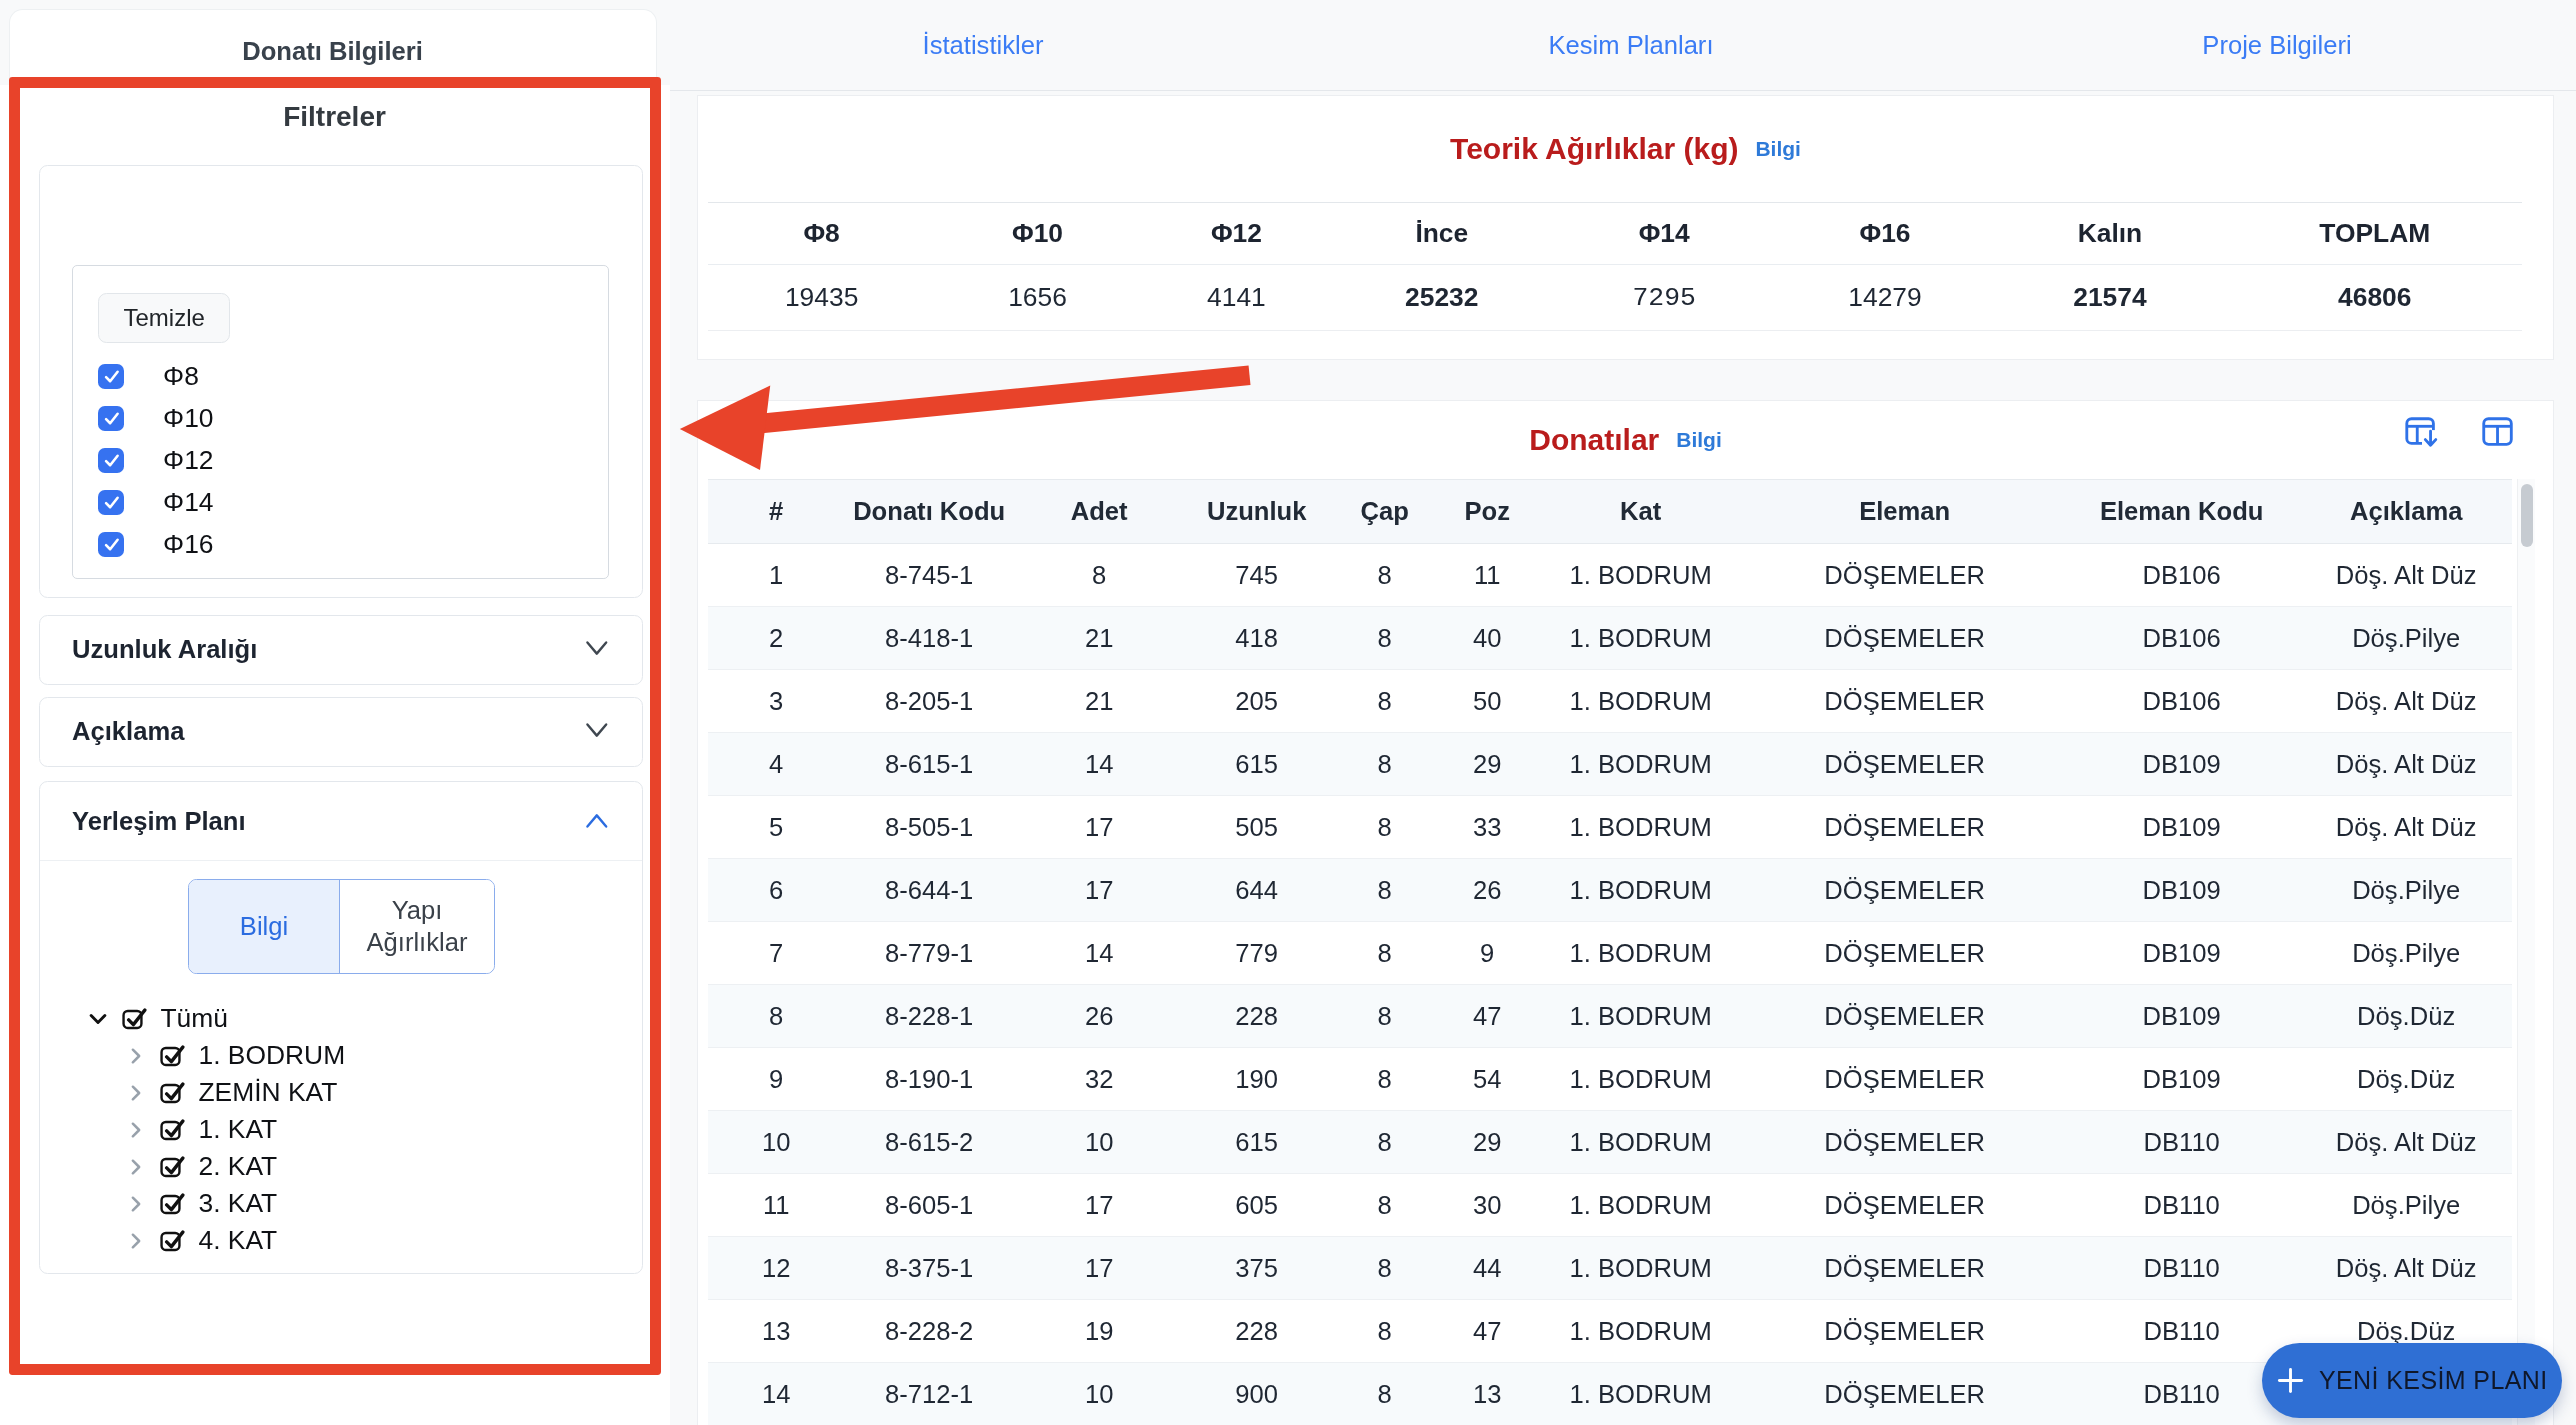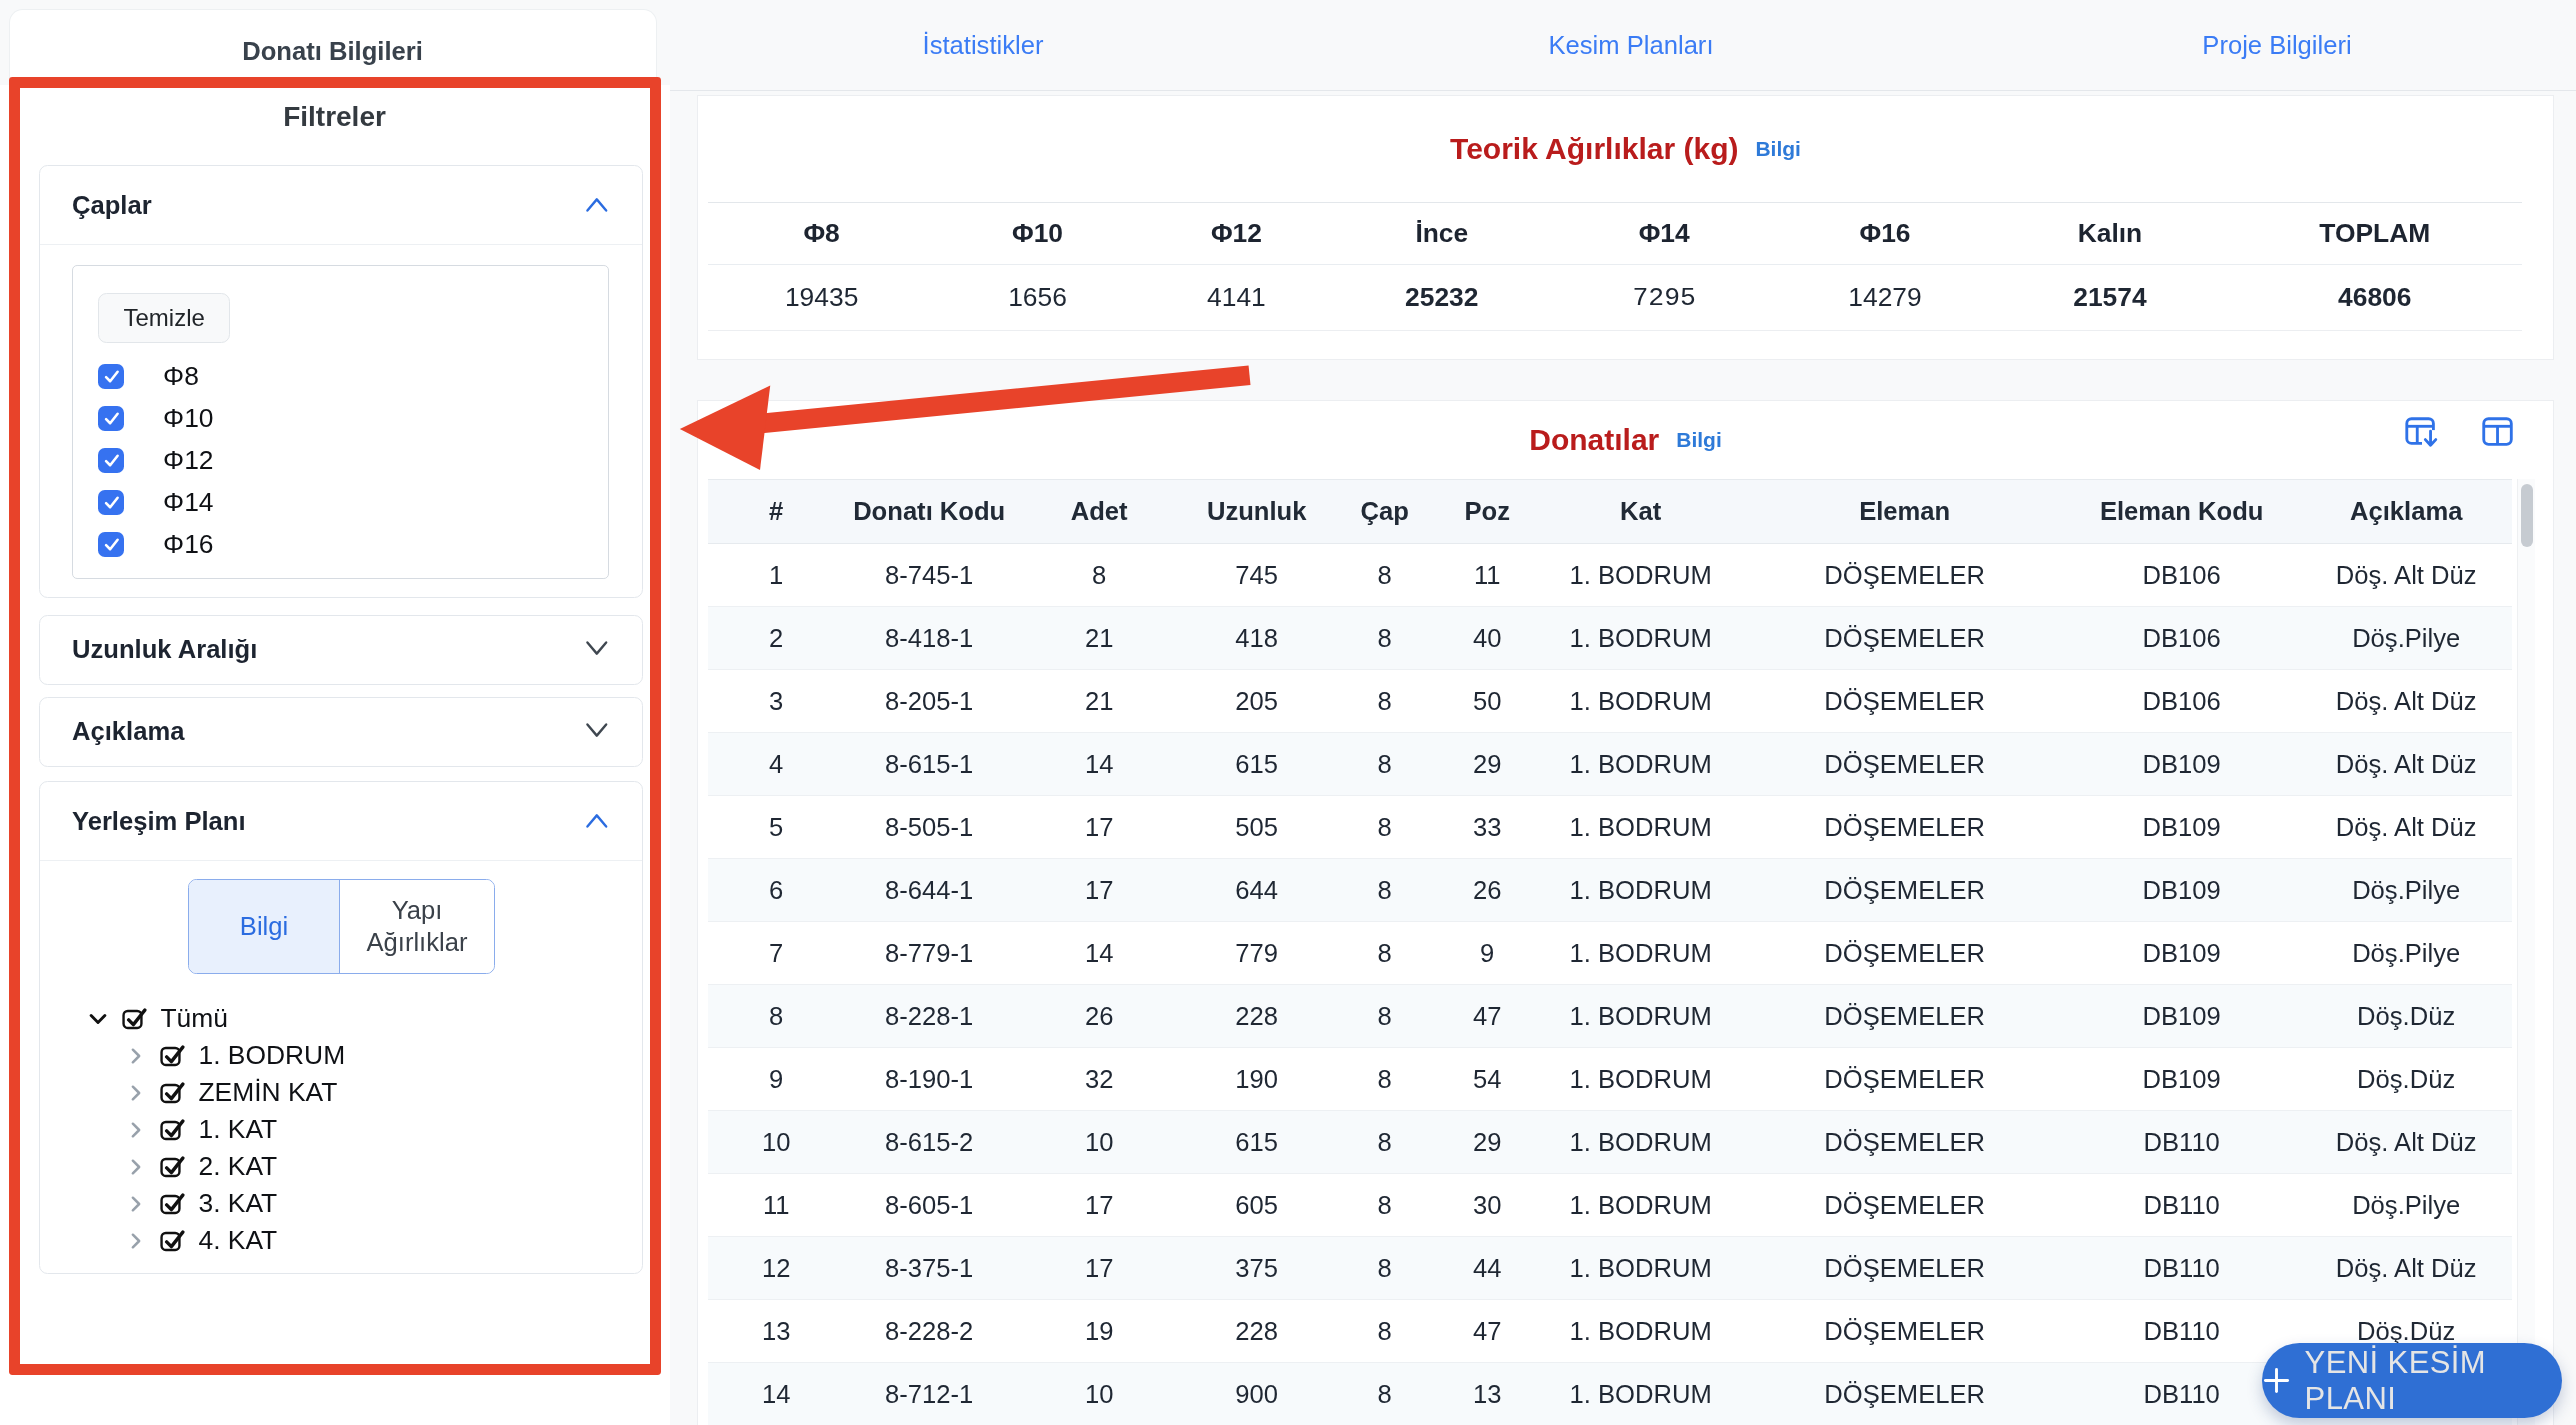--- a/index.html
+++ b/index.html
@@ -84,21 +84,21 @@
          white-space:nowrap;}
   .rrow.h .rcell{font-weight:700;color:#212a36;}
 
   .vscroll{position:absolute;left:1819px;top:78px;width:17px;height:947px;background:#fafbfc;
            border-left:0.9px solid #eef0f2;}
   .vthumb{position:absolute;left:2.6px;top:5.1px;width:12px;height:63px;background:#c6cbd1;border-radius:6px;}
 
   
   .fab{position:absolute;left:2262px;top:1343px;width:300px;height:75px;border-radius:38px;
        background:#2f6fd4;display:flex;align-items:center;justify-content:center;gap:13.6px;
-       color:#e5e5e5;font-size:31px;letter-spacing:0.4px;cursor:pointer;
+       color:#0f172a;font-size:25px;letter-spacing:0.4px;cursor:pointer;
        box-shadow:0 6.8px 15.3px rgba(30,60,120,.25);z-index:30;}
 
   
   .red-rect{position:absolute;left:8.5px;top:77px;width:652px;height:1298px;box-sizing:border-box;
             border:11px solid #e8432a;border-radius:3.4px;z-index:40;pointer-events:none;}
   .red-arrow{position:absolute;left:673px;top:354px;width:597px;height:128px;z-index:41;
              pointer-events:none;}
 </style>
 </head>
 <body>
@@ -109,28 +109,20 @@
     <span class="topnav-link" style="left:983px">İstatistikler</span>
     <span class="topnav-link" style="left:1631px">Kesim Planları</span>
     <span class="topnav-link" style="left:2277px">Proje Bilgileri</span>
   </div>
 
   <div class="sidebar-panel"></div>
   <div class="tab">Donatı Bilgileri</div>
   <div class="filters-title">Filtreler</div>
 
   <div class="acc" id="acc-caplar">
-    <div class="acc-h divided">
-      <span>Çaplar</span>
-      <span>
-        <svg width="25.6" height="19" viewBox="0 0 30 22">
-            <path d="M4 18 L15 5 L26 18" fill="none" stroke="#2b6ce0" stroke-width="2.8" stroke-linecap="round" stroke-linejoin="round"></path>
-          </svg>
-      </span>
-    </div>
     <div class="diam-box">
       <span class="clear-btn">Temizle</span>
       <div class="cb-list" id="diameter-list">
           <div class="cb-row">
             <div class="cb-box">
               <svg width="19" height="19" viewBox="0 0 28 28">
                 <path d="M6 15 l6 6 L23 7" fill="none" stroke="#fff" stroke-width="3.8" stroke-linecap="round" stroke-linejoin="round"></path>
               </svg>
             </div>
             <div class="cb-label">Φ8</div>

